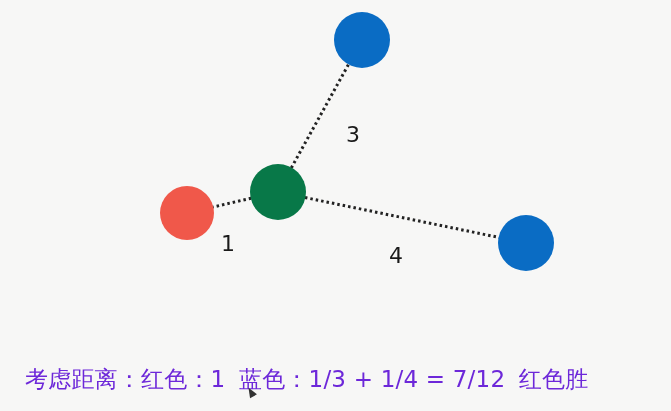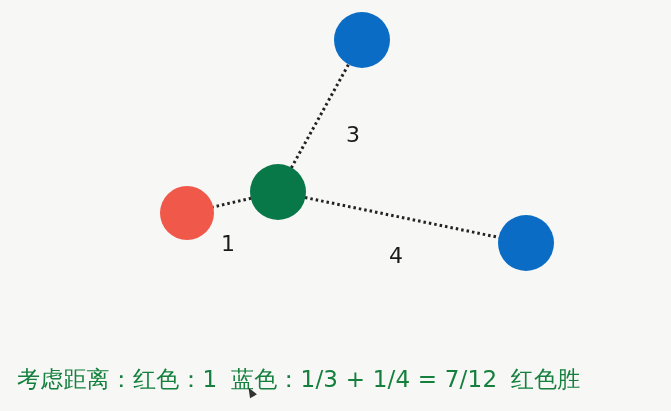--- a/index.html
+++ b/index.html
@@ -1,20 +1,20 @@
 <!DOCTYPE html>
 <html><head>
 <meta charset="utf-8">
 <style>
   html, body { margin: 0; padding: 0; }
   body { width: 671px; height: 411px; background: #f7f7f6; position: relative; overflow: hidden;
          font-family: "DejaVu Sans", "Liberation Sans", sans-serif; }
   #diagram { position: absolute; left: 0; top: 0; }
   .edge-label { position: absolute; font-size: 22px; color: #1a1a1a; transform: translate(-50%, -50%); }
-  #caption { position: absolute; left: 17px; top: 364px; font-size: 23px; color: #15803d; white-space: nowrap; letter-spacing: 0.2px; }
+  #caption { position: absolute; left: 25px; top: 364px; font-size: 23px; color: #6d28d9; white-space: nowrap; letter-spacing: 0.2px; }
   #caption span { margin-right: 6px; }
   .cursor { position: absolute; left: 247px; top: 387px; width: 0; height: 0;
             border-left: 4px solid transparent; border-right: 4px solid transparent; border-bottom: 10px solid #333;
             transform: rotate(-30deg); }
 </style>
 </head>
 <body>
 
 <svg id="diagram" width="671" height="411">
     <line x1="278" y1="192" x2="187" y2="213" stroke="#222" stroke-width="3" stroke-dasharray="2.5 3"></line>

